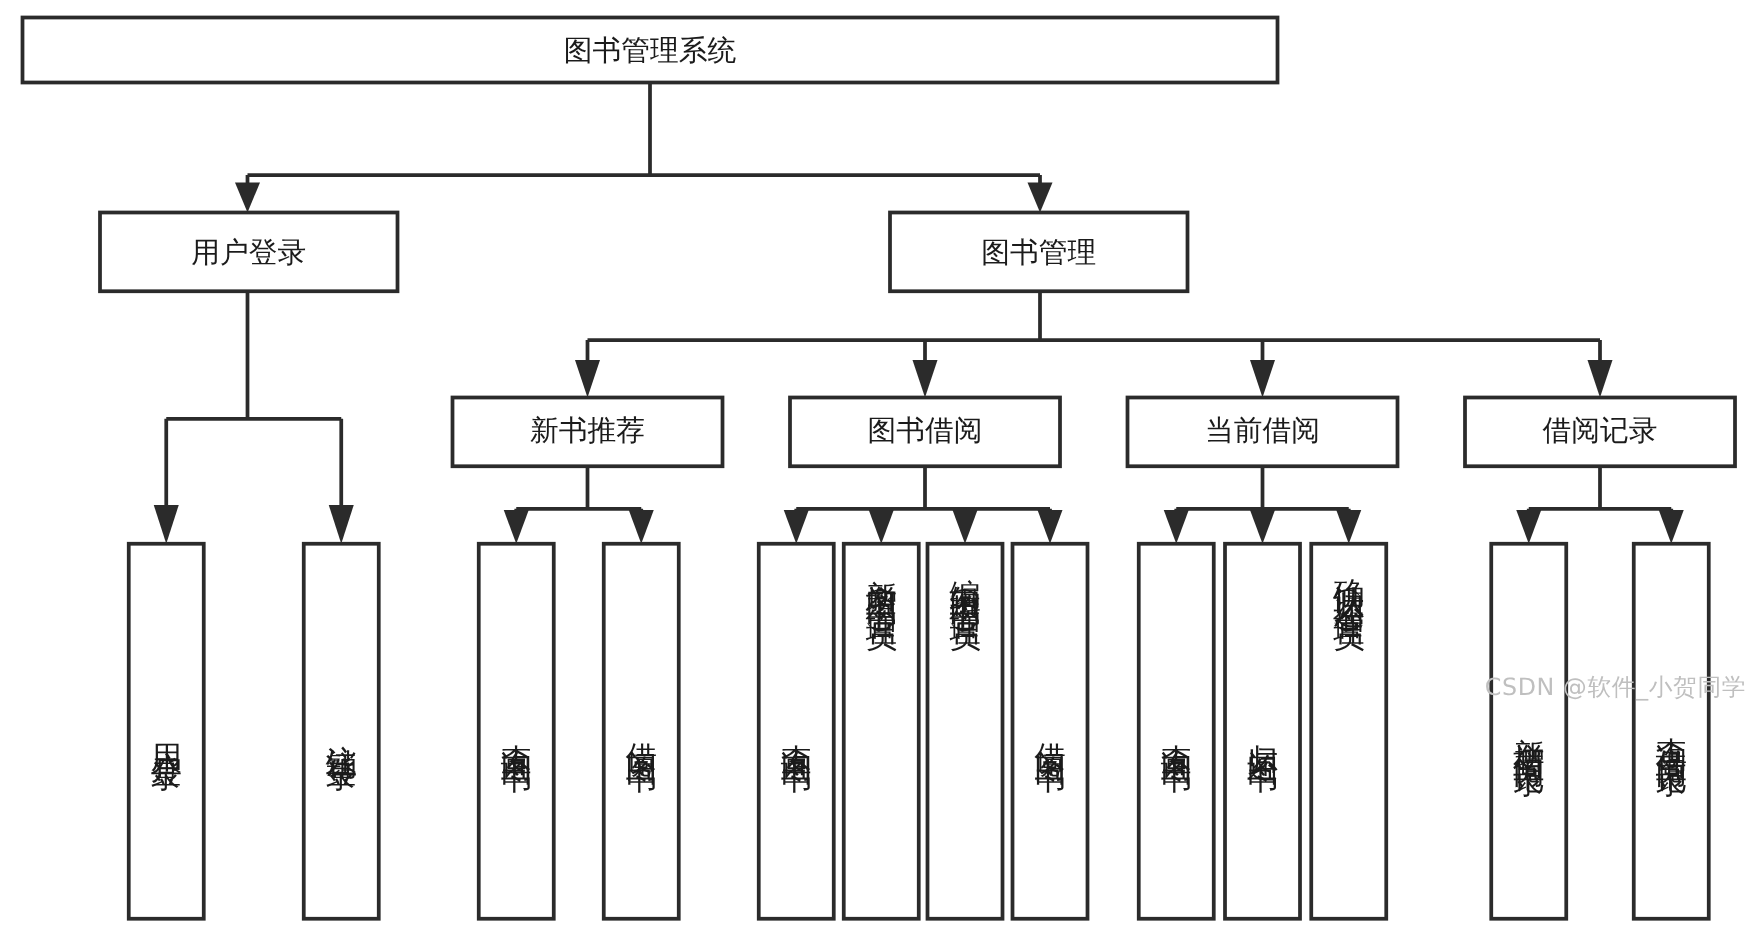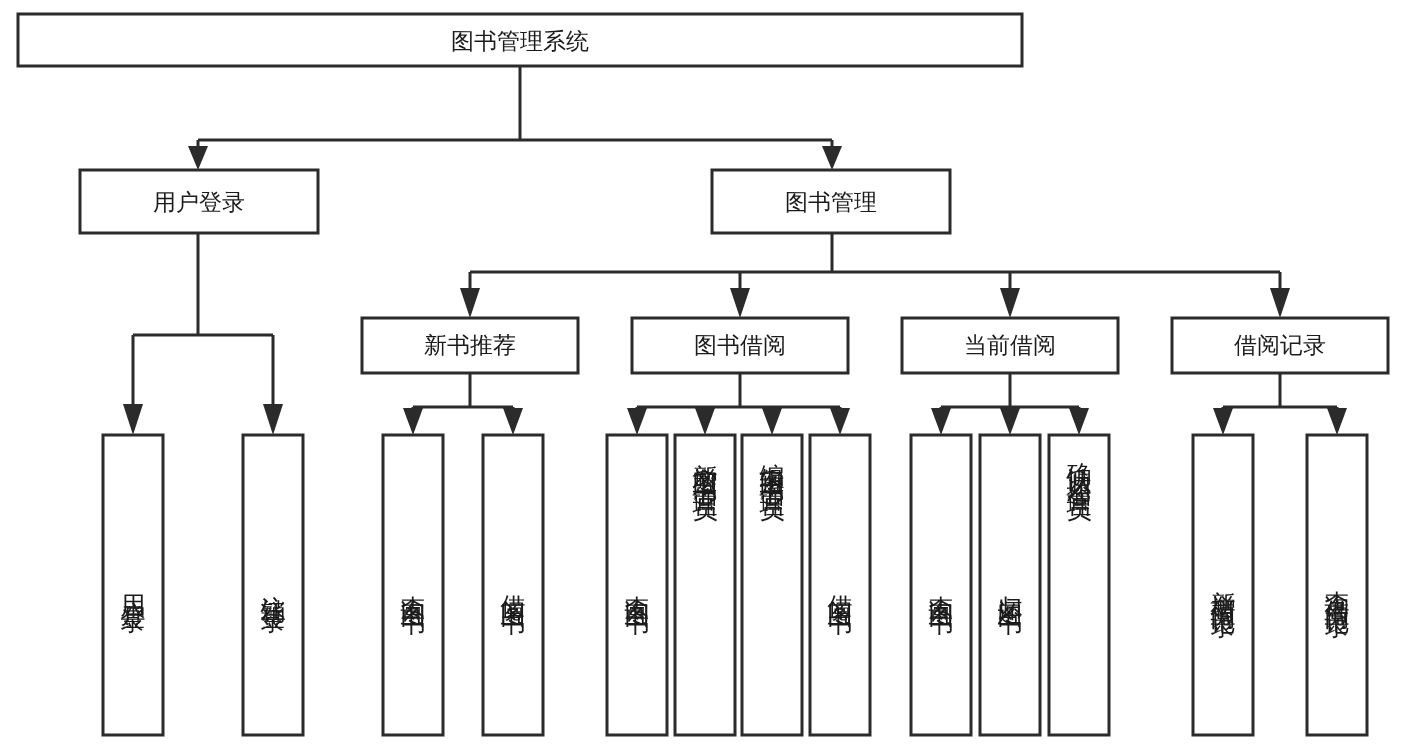--- a/index.html
+++ b/index.html
@@ -248,14 +248,15 @@
     <span class="node-label-v">确认归还（管理员）</span>
   </div>
 
   <div class="node-label-v-wrap" style="left:1193px; top:435px; width:60px; height:300px; align-items:center;">
     <span class="node-label-v">新增借阅记录</span>
   </div>
   <div class="node-label-v-wrap" style="left:1307px; top:435px; width:60px; height:300px; align-items:center;">
     <span class="node-label-v">查询借阅记录</span>
   </div>
 
+  <div class="watermark">CSDN @软件_小贺同学</div>
 
 </div>
 
 </body></html>

